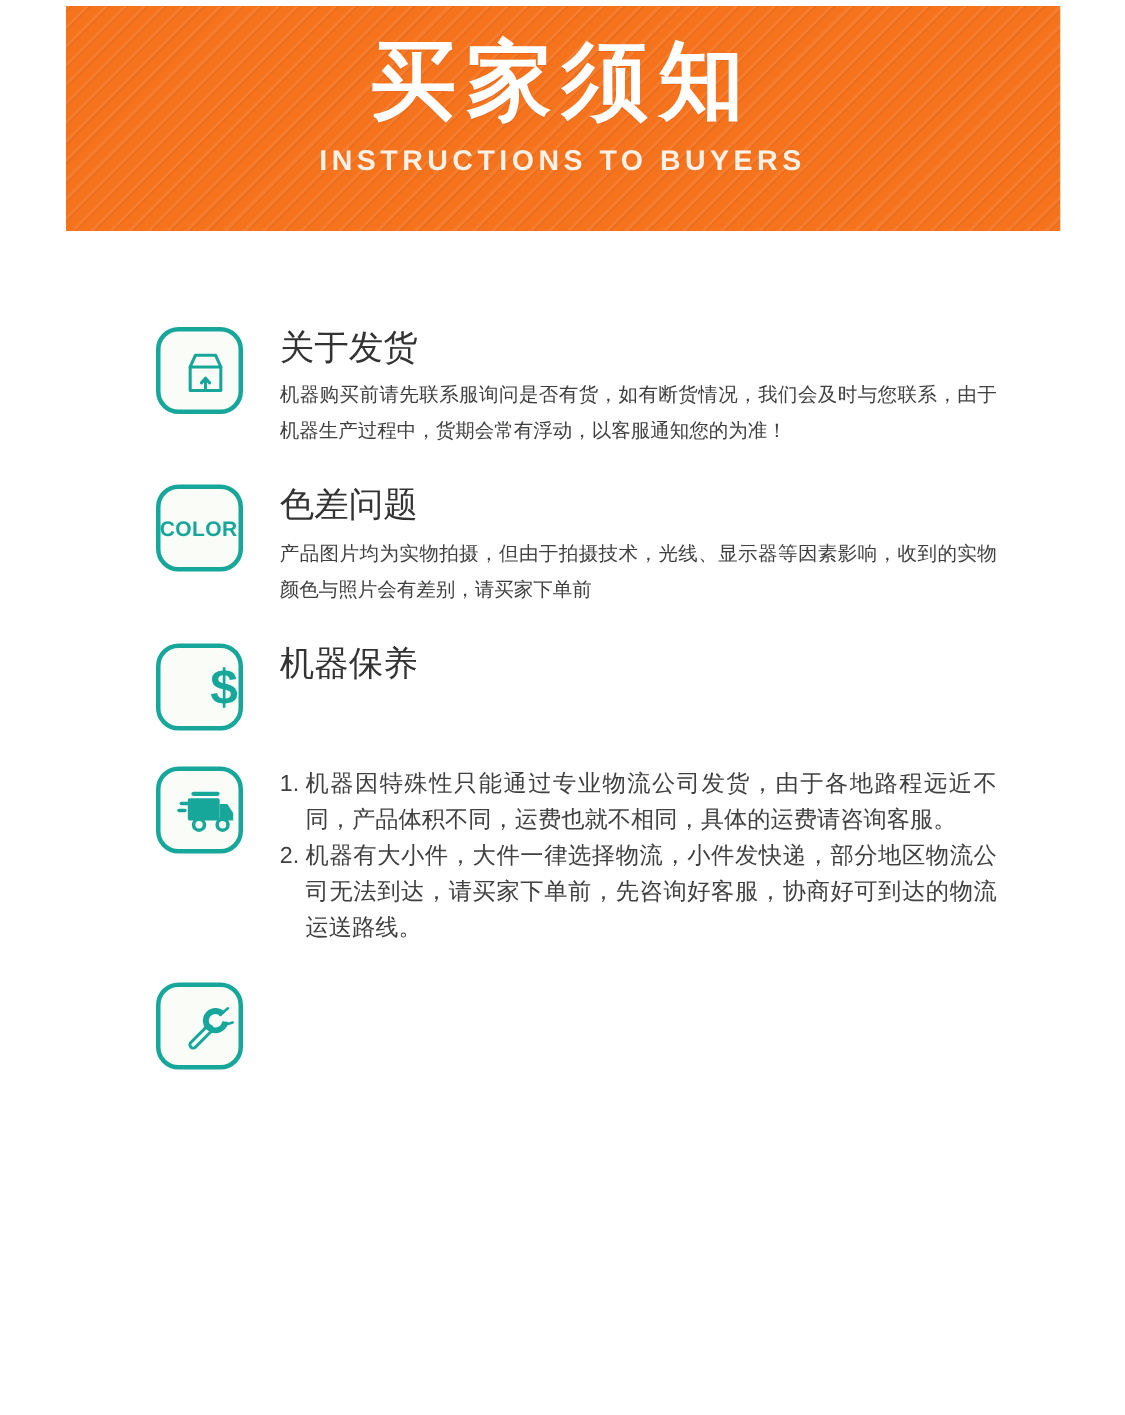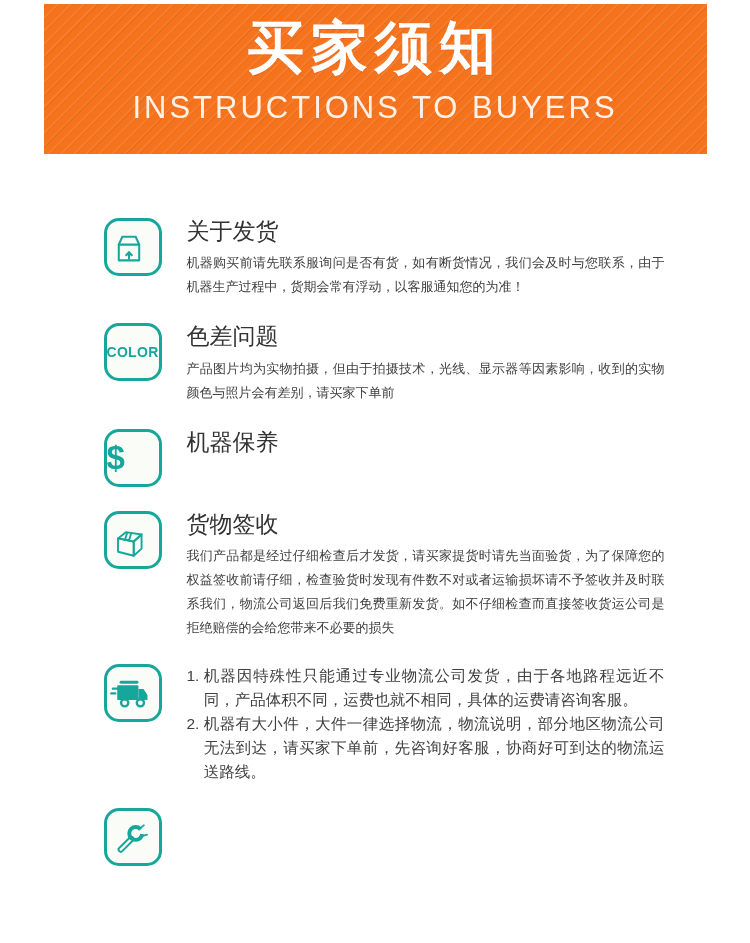--- a/index.html
+++ b/index.html
@@ -18,30 +18,30 @@
       rgba(0,0,0,0.05) 2px, rgba(0,0,0,0.05) 3px,
       transparent 3px, transparent 9px);
     display:flex; flex-direction:column; align-items:center; justify-content:center;
     padding-bottom:14px;
   }
   .banner-title {
     color:#ffffff; font-size:57px; font-weight:bold; letter-spacing:7px;
     line-height:1.05; text-shadow:0 1px 0 rgba(210,70,20,0.25);
   }
   .banner-subtitle {
-    margin-top:13px; color:rgba(255,255,255,0.9); font-size:31px;
-    letter-spacing:3px; font-weight:normal;
+    margin-top:13px; color:rgba(255,255,255,0.9); font-size:19px;
+    letter-spacing:3px; font-weight:bold;
   }
   
   .content { padding:64px 42px 0 60px; }
   .section { display:flex; align-items:flex-start; margin-bottom:24px; }
   .icon-box {
     width:58px; height:58px; flex:none;
     border:3px solid #17a79a; border-radius:15px; background:#fafcf8;
-    display:flex; align-items:center; justify-content:flex-start;
+    display:flex; align-items:center; justify-content:flex-end;
   }
   .icon-box svg { display:block; }
   .icon-text { color:#17a79a; font-weight:bold; font-size:14px; letter-spacing:0.3px; }
   .icon-dollar { color:#17a79a; font-weight:bold; font-size:33px; line-height:1; }
   .sec-text { margin-left:25px; width:563px; }
   .sec-title { font-size:23px; color:#333333; font-weight:500; line-height:1.15; margin-bottom:7px; }
   .sec-body  { font-size:13px; color:#404040; line-height:24px; text-align:justify; }
   .sec-list  { font-size:15.5px; color:#404040; line-height:24px; }
   .list-item { display:flex; align-items:flex-start; }
   .list-num  { flex:none; white-space:pre; }
@@ -87,34 +87,20 @@
     <div class="section">
       <div class="icon-box">
         <span class="icon-dollar">$</span>
       </div>
       <div class="sec-text">
         <div class="sec-title">机器保养</div>
         <div class="sec-body"></div>
       </div>
     </div>
 
-    <div class="section">
-      <div class="icon-box">
-        <svg width="44" height="44" viewBox="0 0 56 56" fill="none" stroke="#17a79a" stroke-width="2.4" stroke-linejoin="round" stroke-linecap="round">
-          <path d="M14 26 L24 18 L44 21 L34 30 Z"></path>
-          <path d="M34 30 L44 21 L44 39 L34 48 Z"></path>
-          <path d="M14 26 L34 30 L34 48 L14 43 Z"></path>
-          <path d="M25.5 19.5 L23 27.5 L28 28.5 L30.5 20.3"></path>
-        </svg>
-      </div>
-      <div class="sec-text">
-        <div class="sec-title">货物签收</div>
-        <div class="sec-body">我们产品都是经过仔细检查后才发货，请买家提货时请先当面验货，为了保障您的权益签收前请仔细，检查验货时发现有件数不对或者运输损坏请不予签收并及时联系我们，物流公司返回后我们免费重新发货。如不仔细检查而直接签收货运公司是拒绝赔偿的会给您带来不必要的损失</div>
-      </div>
-    </div>
 
     <div class="section">
       <div class="icon-box">
         <svg width="44" height="44" viewBox="0 0 56 56">
           <g fill="#17a79a">
             <rect x="16" y="12.5" width="24" height="3.6" rx="1.8"></rect>
             <rect x="6" y="21" width="9" height="3" rx="1.5"></rect>
             <rect x="4" y="27" width="8" height="3" rx="1.5"></rect>
             <rect x="13" y="18" width="27" height="19" rx="1.5"></rect>
             <path d="M40 23 h6.5 l5 7.5 v6.5 h-11.5 z"></path>
@@ -124,21 +110,21 @@
         </svg>
       </div>
       <div class="sec-text">
         <div class="sec-list">
           <div class="list-item">
             <span class="list-num">1. </span>
             <span class="list-text">机器因特殊性只能通过专业物流公司发货，由于各地路程远近不同，产品体积不同，运费也就不相同，具体的运费请咨询客服。</span>
           </div>
           <div class="list-item">
             <span class="list-num">2. </span>
-            <span class="list-text">机器有大小件，大件一律选择物流，物流说明，部分地区物流公司无法到达，请买家下单前，先咨询好客服，协商好可到达的物流运送路线。</span>
+            <span class="list-text">机器有大小件，大件一律选择物流，小件发快递，部分地区物流公司无法到达，请买家下单前，先咨询好客服，协商好可到达的物流运送路线。</span>
           </div>
         </div>
       </div>
     </div>
 
     <div class="section">
       <div class="icon-box">
         <svg width="44" height="44" viewBox="0 0 56 56">
           <line x1="17.5" y1="44" x2="31" y2="30.5" stroke="#17a79a" stroke-width="8" stroke-linecap="round"></line>
           <line x1="17.5" y1="44" x2="31" y2="30.5" stroke="#fafcf8" stroke-width="3" stroke-linecap="round"></line>

